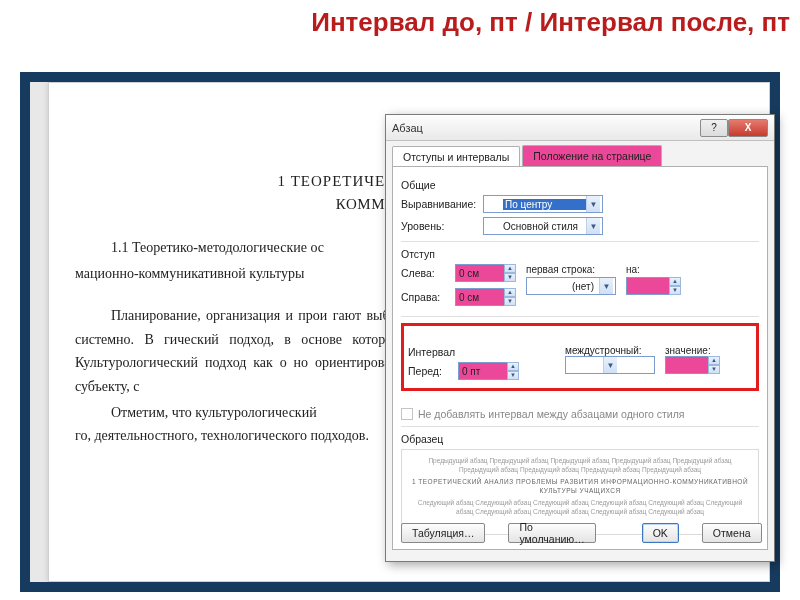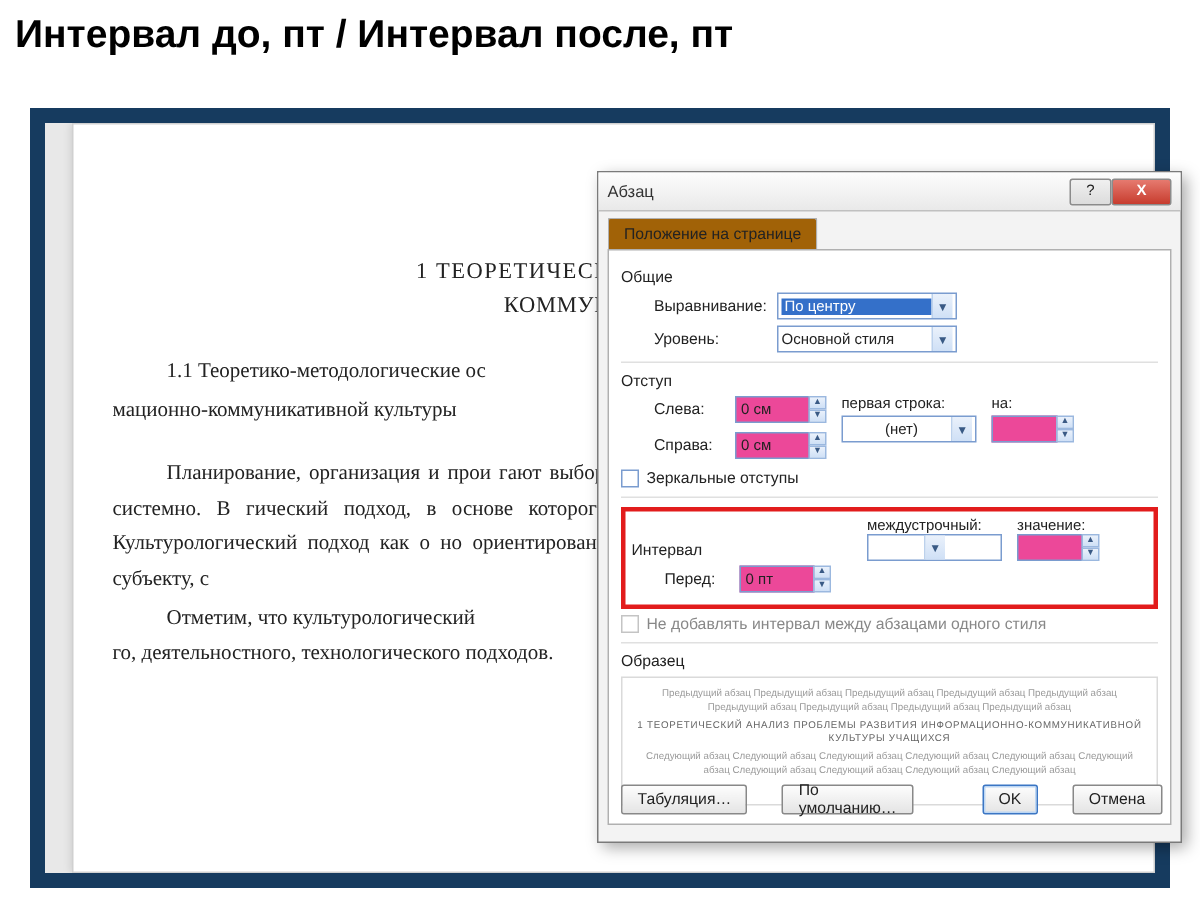--- a/index.html
+++ b/index.html
@@ -1,43 +1,43 @@
 <!DOCTYPE html>
 <html><head>
 <meta charset="utf-8">
 <style>
   * { box-sizing: border-box; margin: 0; padding: 0; }
   body { width: 800px; height: 600px; background: #fff; font-family: Verdana, Geneva, sans-serif; position: relative; overflow: hidden; }
-  .slide-title { text-align: left; font-size: 26px; font-weight: bold; color: #000000; padding: 8px 10px 2px 10px; line-height: 1.15; }
+  .slide-title { text-align: right; font-size: 26px; font-weight: bold; color: #b91c1c; padding: 8px 10px 2px 10px; line-height: 1.15; }
   .app-frame { position: absolute; left: 20px; right: 20px; top: 72px; bottom: 8px; border-top: 10px solid #163b5f; border-left: 10px solid #163b5f; border-right: 10px solid #163b5f; border-bottom: 10px solid #163b5f; background: #e8e8e8; overflow: hidden; }
   .doc-page { position: absolute; left: 18px; top: 0; right: 0; bottom: 0; background: #fff; border: 1px solid #d0d0d0; box-shadow: 0 0 6px rgba(0,0,0,0.15); padding: 90px 26px 8px 26px; font-family: "Times New Roman", serif; font-size: 14px; color: #222; }
   .doc-heading1 { text-align: center; font-size: 15px; letter-spacing: 1px; margin-bottom: 6px; }
   .doc-heading2 { text-align: center; font-size: 15px; letter-spacing: 0.5px; margin-bottom: 24px; }
   .doc-sub { font-size: 14px; line-height: 1.6; margin-bottom: 4px; }
   .doc-para { font-size: 14px; line-height: 1.7; text-align: justify; margin-top: 18px; }
   .doc-indent { text-indent: 36px; display: block; }
   .doc-end { font-size: 14px; line-height: 1.7; text-indent: 36px; }
 
   
-  .dlg { position: absolute; left: 398px; top: 114px; width: 390px; height: 448px; background: #f3f3f3; border: 1px solid #7a7a7a; box-shadow: 3px 3px 10px rgba(0,0,0,0.35); font-family: "Segoe UI", Tahoma, sans-serif; font-size: 10.5px; color: #222; }
+  .dlg { position: absolute; left: 385px; top: 114px; width: 390px; height: 448px; background: #f3f3f3; border: 1px solid #7a7a7a; box-shadow: 3px 3px 10px rgba(0,0,0,0.35); font-family: "Segoe UI", Tahoma, sans-serif; font-size: 10.5px; color: #222; }
   .dlg-titlebar { height: 26px; background: linear-gradient(to bottom, #fdfdfd, #e9e9e9); border-bottom: 1px solid #c0c0c0; display: flex; align-items: center; padding: 0 6px; }
   .dlg-title { flex: 1; font-size: 11px; color: #333; }
   .dlg-btns { display: flex; gap: 0; }
   .win-btn { width: 28px; height: 18px; border: 1px solid #8b8b8b; border-radius: 2px; display: flex; align-items: center; justify-content: center; font-size: 10px; background: linear-gradient(to bottom,#f0f0f0,#dcdcdc); }
   .win-close { width: 40px; background: linear-gradient(to bottom,#e67a6f,#c73c2e); color: #fff; font-weight: bold; font-family: Arial; }
   .tabs { display: flex; padding: 4px 6px 0 6px; }
-  .tab { padding: 4px 10px; border: 1px solid #b0b0b0; border-bottom: none; background: #a16207; font-size: 10.5px; margin-right: 2px; border-radius: 2px 2px 0 0; }
+  .tab { padding: 4px 10px; border: 1px solid #b0b0b0; border-bottom: none; background: #ec4899; font-size: 10.5px; margin-right: 2px; border-radius: 2px 2px 0 0; }
   .tab.active { background: #fff; position: relative; top: 1px; }
   .tab-body { background: #fff; margin: 0 6px 6px 6px; border: 1px solid #b0b0b0; padding: 8px; height: calc(100% - 62px); position: relative; }
   .grp-title { font-size: 10.5px; margin: 4px 0 4px 0; }
   .row { display: flex; align-items: center; margin-bottom: 4px; gap: 4px; }
-  .lbl { width: 78px; font-size: 10.5px; margin-left: 22px; }
+  .lbl { width: 78px; font-size: 10.5px; }
   .lbl-sm { font-size: 10px; }
   .combo, .numfield { height: 18px; border: 1px solid #7a9ccf; background: #fff; font-size: 10px; padding: 0 2px; display: flex; align-items: center; position: relative; }
-  .combo .cv { flex: 1; white-space: nowrap; overflow: hidden; }
+  .combo .cv { flex: 1; white-space: nowrap; overflow: hidden; margin-left: 17px; }
   .combo-sel { background: #3470c9; color: #fff; padding: 0 2px; }
   .dd-arrow { width: 14px; height: 16px; border-left: 1px solid #bcd1ec; background: linear-gradient(#eaf1fb,#cfe0f6); display: flex; align-items: center; justify-content: center; font-size: 8px; color: #3a5a85; }
   .spin-wrap { display: flex; align-items: center; }
   .spinfield { width: 50px; height: 18px; border: 1px solid #7a9ccf; background: #ec4899; font-size: 10px; padding: 0 3px; display: flex; align-items: center; }
   .spin-btns { display: flex; flex-direction: column; margin-left: -1px; }
   .spin-btn { width: 12px; height: 9px; border: 1px solid #9bb8df; background: linear-gradient(#eaf1fb,#cfe0f6); font-size: 6px; line-height: 6px; text-align: center; color: #3a5a85; }
   .chk { display: flex; align-items: center; gap: 5px; font-size: 10.5px; margin: 3px 0 3px 0; }
   .chkbox { width: 12px; height: 12px; border: 1px solid #7a9ccf; background: #fff; }
   .section-gap { border-top: 1px solid #e0e0e0; margin: 6px 0; }
   .highlight-box { border: 3px solid #e21c1c; padding: 4px 4px; }
@@ -71,20 +71,21 @@
 
 <div class="dlg">
   <div class="dlg-titlebar">
     <div class="dlg-title">Абзац</div>
     <div class="dlg-btns">
       <div class="win-btn">?</div>
       <div class="win-btn win-close">X</div>
     </div>
   </div>
   <div class="tabs">
+    <div class="tab active">Отступы и интервалы</div>
     <div class="tab">Положение на странице</div>
   </div>
   <div class="tab-body">
 
     <div class="grp-title">Общие</div>
     <div class="row">
       <div class="lbl">Выравнивание:</div>
       <div class="combo" style="width:120px;">
         <span class="cv combo-sel">По центру</span>
         <span class="dd-arrow">▼</span>
@@ -136,24 +137,20 @@
         <div class="spin-wrap">
           <div class="spinfield" style="width:44px;"></div>
           <div class="spin-btns">
               <div class="spin-btn">▲</div>
               <div class="spin-btn">▼</div>
             </div>
         </div>
       </div>
     </div>
 
-    <div class="chk">
-      <div class="chkbox"></div>
-      <span>Зеркальные отступы</span>
-    </div>
 
     <div class="section-gap"></div>
 
     <div class="highlight-box">
       <div class="grp-title" style="margin-top:16px;">Интервал</div>
       <div class="row">
         <div class="lbl" style="width:46px;">Перед:</div>
         <div class="spin-wrap">
           <div class="spinfield">0 пт</div>
           <div class="spin-btns">
@@ -177,21 +174,21 @@
         <div class="spin-wrap">
           <div class="spinfield" style="width:44px;"></div>
           <div class="spin-btns">
               <div class="spin-btn">▲</div>
               <div class="spin-btn">▼</div>
             </div>
         </div>
       </div>
     </div>
 
-    <div class="chk" style="margin-top:4px; color:#888;">
+    <div class="chk" style="margin-top:17px; color:#888;">
       <div class="chkbox" style="border-color:#c4c4c4;"></div>
       <span>Не добавлять интервал между абзацами одного стиля</span>
     </div>
 
     <div class="section-gap"></div>
     <div class="grp-title">Образец</div>
     <div class="preview-box">
       <div>Предыдущий абзац Предыдущий абзац Предыдущий абзац Предыдущий абзац Предыдущий абзац Предыдущий абзац Предыдущий абзац Предыдущий абзац Предыдущий абзац</div>
       <div class="preview-mid">1 ТЕОРЕТИЧЕСКИЙ АНАЛИЗ ПРОБЛЕМЫ РАЗВИТИЯ ИНФОРМАЦИОННО-КОММУНИКАТИВНОЙ КУЛЬТУРЫ УЧАЩИХСЯ</div>
       <div>Следующий абзац Следующий абзац Следующий абзац Следующий абзац Следующий абзац Следующий абзац Следующий абзац Следующий абзац Следующий абзац Следующий абзац</div>

